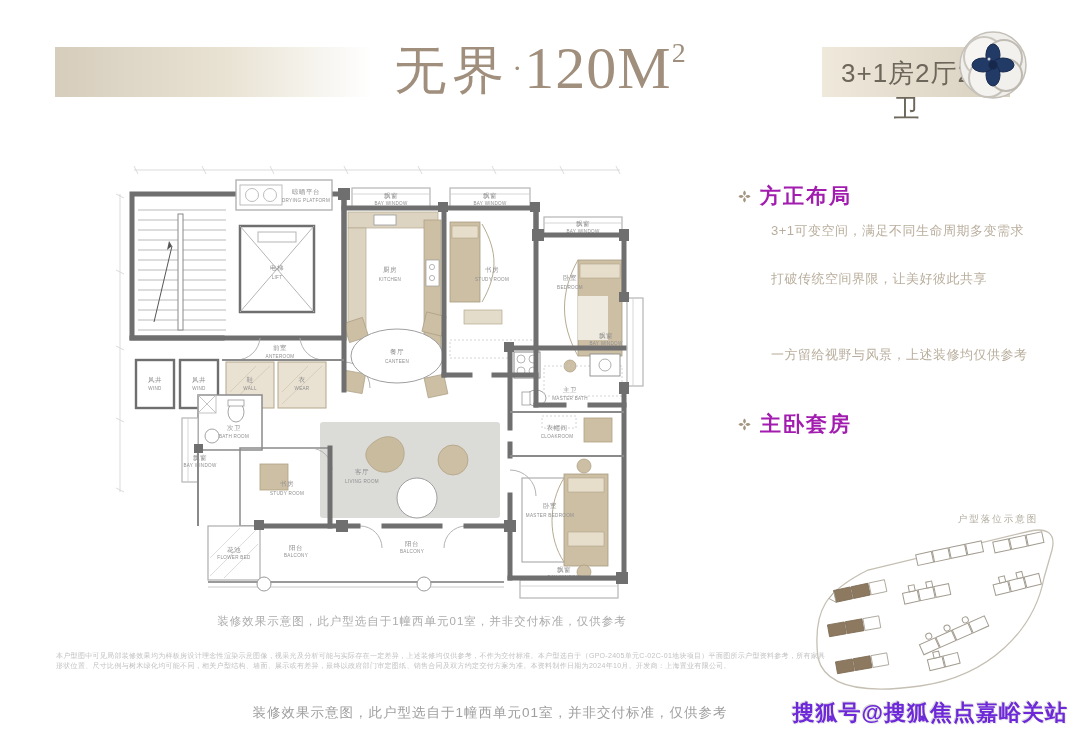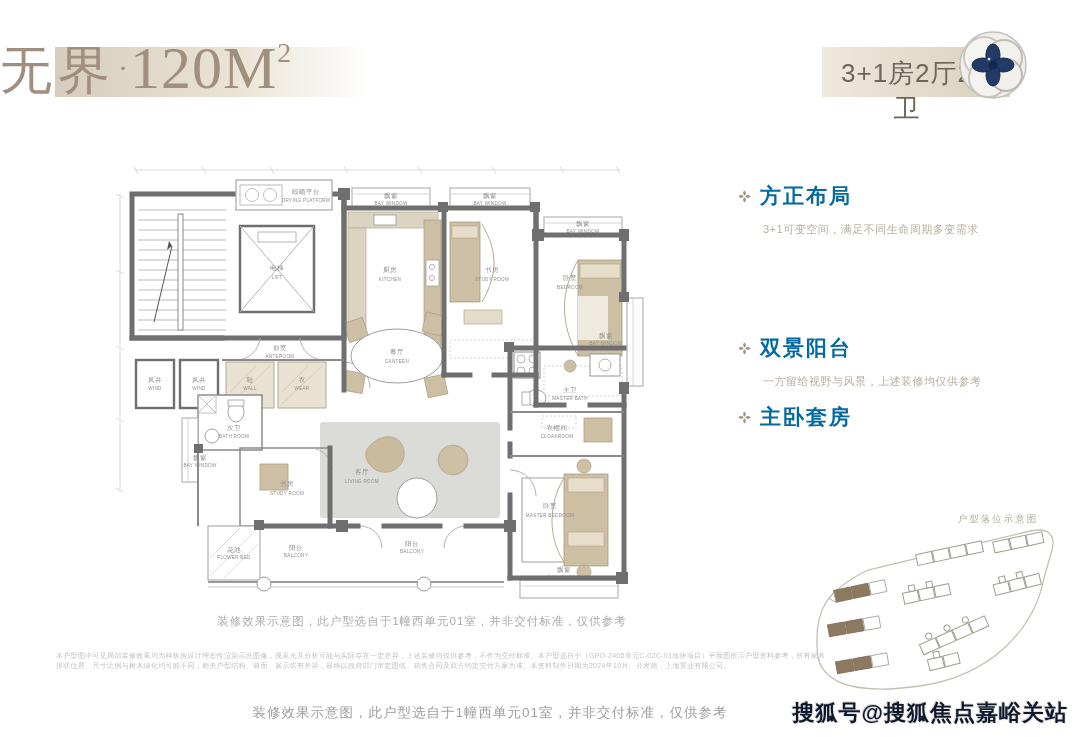--- a/index.html
+++ b/index.html
@@ -4,52 +4,52 @@
 <style>
   html,body{margin:0;padding:0;background:#fff;}
   .page{position:relative;width:1080px;height:737px;background:#ffffff;overflow:hidden;
         font-family:"Liberation Sans",sans-serif;}
   
   .band-left{position:absolute;left:55px;top:47px;width:318px;height:50px;
              background:linear-gradient(90deg,#d6cdbc 0%,#e9e3d4 55%,rgba(247,244,236,0) 100%);}
   .brand{position:absolute;left:84px;top:40px;color:#93867a;}
   .brand .scr{font-family:"DejaVu Serif",serif;font-style:italic;font-size:42px;letter-spacing:-2px;}
   .brand .srf{font-family:"DejaVu Serif",serif;font-size:30px;letter-spacing:2px;}
-  .title{position:absolute;left:0;top:34px;width:1080px;color:#a18f7d;
+  .title{position:absolute;left:0;top:34px;width:1080px;text-align:center;color:#a18f7d;
          font-family:"Liberation Serif",serif;white-space:nowrap;}
   .title .cn{font-size:52px;letter-spacing:6px;}
   .title .dot{font-size:30px;vertical-align:10px;margin:0 2px;color:#a18f7d;}
   .title .num{font-size:60px;letter-spacing:1px;}
   .title .sup{font-size:28px;vertical-align:26px;}
   .band-right{position:absolute;left:822px;top:47px;width:188px;height:50px;
               background:linear-gradient(90deg,#efe9dc 0%,#d8cfbe 100%);}
   .unit-spec{position:absolute;left:832px;top:56px;width:150px;text-align:center;
              font-size:26px;color:#6d665a;letter-spacing:1px;}
   .emblem{position:absolute;left:952px;top:24px;}
   
   .features{position:absolute;left:738px;top:182px;width:300px;}
   .feat{position:absolute;left:0;}
-  .feat .t{font-size:21px;font-weight:bold;color:#0369a1;letter-spacing:2px;display:flex;align-items:center;gap:9px;}
-  .feat .d{font-size:11px;color:#b9ae9d;margin-top:12px;margin-left:25px;letter-spacing:0.5px;white-space:nowrap;}
+  .feat .t{font-size:21px;font-weight:bold;color:#a21caf;letter-spacing:2px;display:flex;align-items:center;gap:9px;}
+  .feat .d{font-size:13px;color:#b9ae9d;margin-top:12px;margin-left:33px;letter-spacing:0.5px;white-space:nowrap;}
   
   .plan-wrap{position:absolute;left:112px;top:160px;width:620px;height:460px;}
   svg text{font-family:"Liberation Sans",sans-serif;fill:#8f8f8f;}
   .lab-cn{font-size:6.5px;letter-spacing:0.5px;}
   .lab-en{font-size:4.6px;letter-spacing:0.3px;}
   .plan-caption{position:absolute;left:112px;top:614px;width:620px;text-align:center;
                 font-size:11.5px;color:#ababab;letter-spacing:1px;}
   
   .siteplan{position:absolute;left:798px;top:508px;width:282px;height:215px;}
   .site-title{font-size:9.5px;fill:#b0aa9c;letter-spacing:2px;}
   
   .disclaimer{position:absolute;left:56px;top:651px;width:935px;font-size:7px;line-height:9.5px;
               color:#c2c2c2;letter-spacing:0.3px;}
   .footer-caption{position:absolute;left:180px;top:704px;width:620px;text-align:center;
                   font-size:13.5px;color:#9e9e9e;letter-spacing:1px;}
-  .watermark{position:absolute;right:12px;top:698px;font-size:22px;font-weight:bold;color:#0f172a;
+  .watermark{position:absolute;right:12px;top:698px;font-size:22px;font-weight:bold;color:#6d28d9;
              letter-spacing:1px;text-shadow:1px 1px 0 #ececec,-1px -1px 0 #d8d8d8;}
 </style>
 </head>
 <body>
 
 <div class="page">
 
   <div class="band-left"></div>
 
   <div class="title">
@@ -79,31 +79,26 @@
     <div class="feat" style="top:0">
       <div class="t">
         <svg width="13" height="13" viewBox="0 0 12 12">
             <path d="M6 0.4 C7.7 2 7.7 3.7 6 5.3 C4.3 3.7 4.3 2 6 0.4 Z M6 6.7 C7.7 8.3 7.7 10 6 11.6 C4.3 10 4.3 8.3 6 6.7 Z M0.4 6 C2 4.3 3.7 4.3 5.3 6 C3.7 7.7 2 7.7 0.4 6 Z M6.7 6 C8.3 4.3 10 4.3 11.6 6 C10 7.7 8.3 7.7 6.7 6 Z" fill="#a39580"></path>
           </svg>
         <span>方正布局</span>
       </div>
       <div class="d">3+1可变空间，满足不同生命周期多变需求</div>
     </div>
     <div class="feat" style="top:76px">
+      <div class="d">打破传统空间界限，让美好彼此共享</div>
     </div>
     <div class="feat" style="top:152px">
-      <div class="t">
-        <svg width="13" height="13" viewBox="0 0 12 12">
-            <path d="M6 0.4 C7.7 2 7.7 3.7 6 5.3 C4.3 3.7 4.3 2 6 0.4 Z M6 6.7 C7.7 8.3 7.7 10 6 11.6 C4.3 10 4.3 8.3 6 6.7 Z M0.4 6 C2 4.3 3.7 4.3 5.3 6 C3.7 7.7 2 7.7 0.4 6 Z M6.7 6 C8.3 4.3 10 4.3 11.6 6 C10 7.7 8.3 7.7 6.7 6 Z" fill="#a39580"></path>
-          </svg>
-        <span>双景阳台</span>
-      </div>
       <div class="d">一方留给视野与风景，上述装修均仅供参考</div>
     </div>
-    <div class="feat" style="top:221px">
+    <div class="feat" style="top:228px">
       <div class="t">
         <svg width="13" height="13" viewBox="0 0 12 12">
             <path d="M6 0.4 C7.7 2 7.7 3.7 6 5.3 C4.3 3.7 4.3 2 6 0.4 Z M6 6.7 C7.7 8.3 7.7 10 6 11.6 C4.3 10 4.3 8.3 6 6.7 Z M0.4 6 C2 4.3 3.7 4.3 5.3 6 C3.7 7.7 2 7.7 0.4 6 Z M6.7 6 C8.3 4.3 10 4.3 11.6 6 C10 7.7 8.3 7.7 6.7 6 Z" fill="#a39580"></path>
           </svg>
         <span>主卧套房</span>
       </div>
     </div>
   </div>
 
   <div class="plan-wrap">

